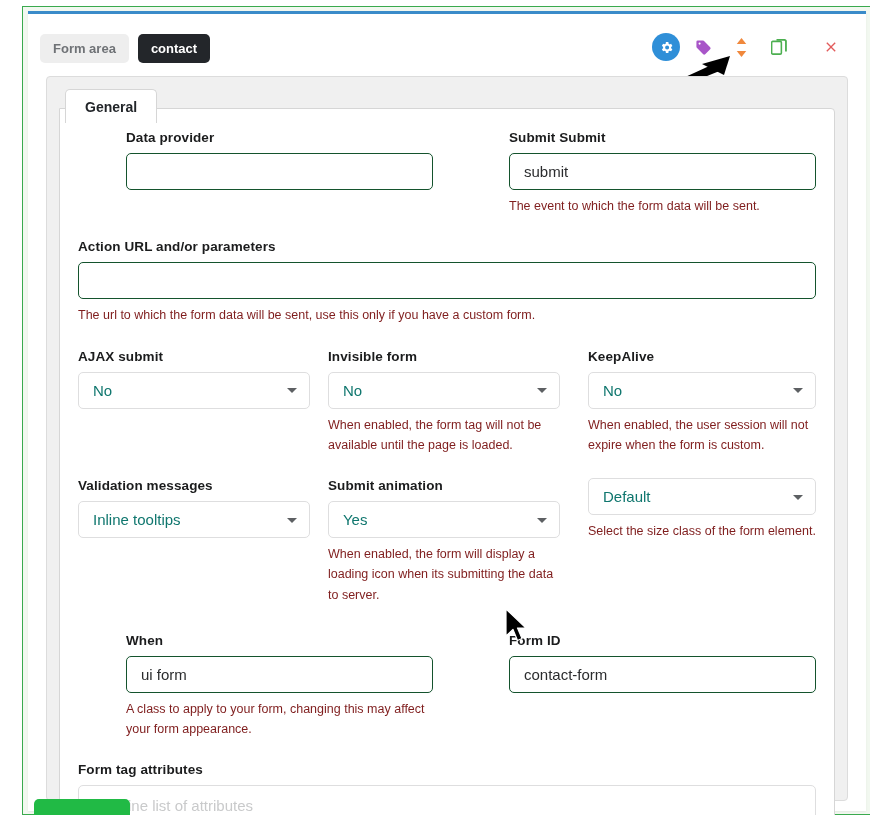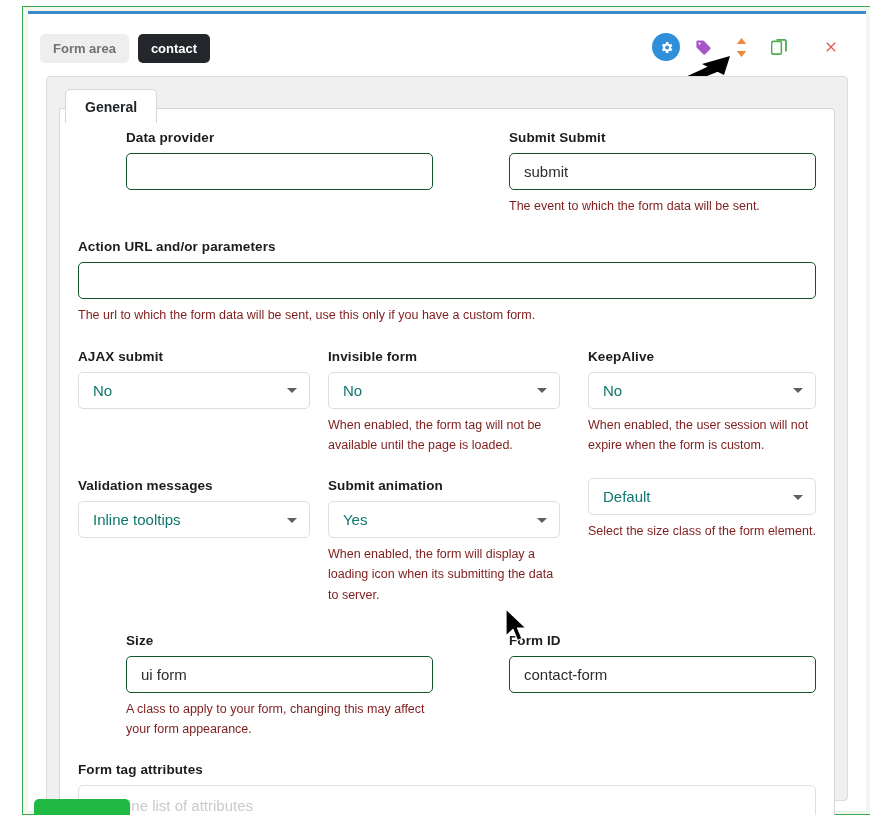--- a/index.html
+++ b/index.html
@@ -448,21 +448,21 @@
             <p class="help">Select the size class of the form element.</p>
           </div>
         </div>
       </div>
 
       <div class="spacer-md"></div>
 
       <div class="row">
         <div class="col-2">
           <div class="field">
-            <label class="fl">Size</label>
+            <label class="fl">When</label>
             <input class="inp" type="text" value="ui form" style="">
             <p class="help">A class to apply to your form, changing this may affect your form appearance.</p>
           </div>
         </div>
         <div class="col-2">
           <div class="field">
             <label class="fl">Form ID</label>
             <input class="inp" type="text" value="contact-form" style="">
           </div>
         </div>

